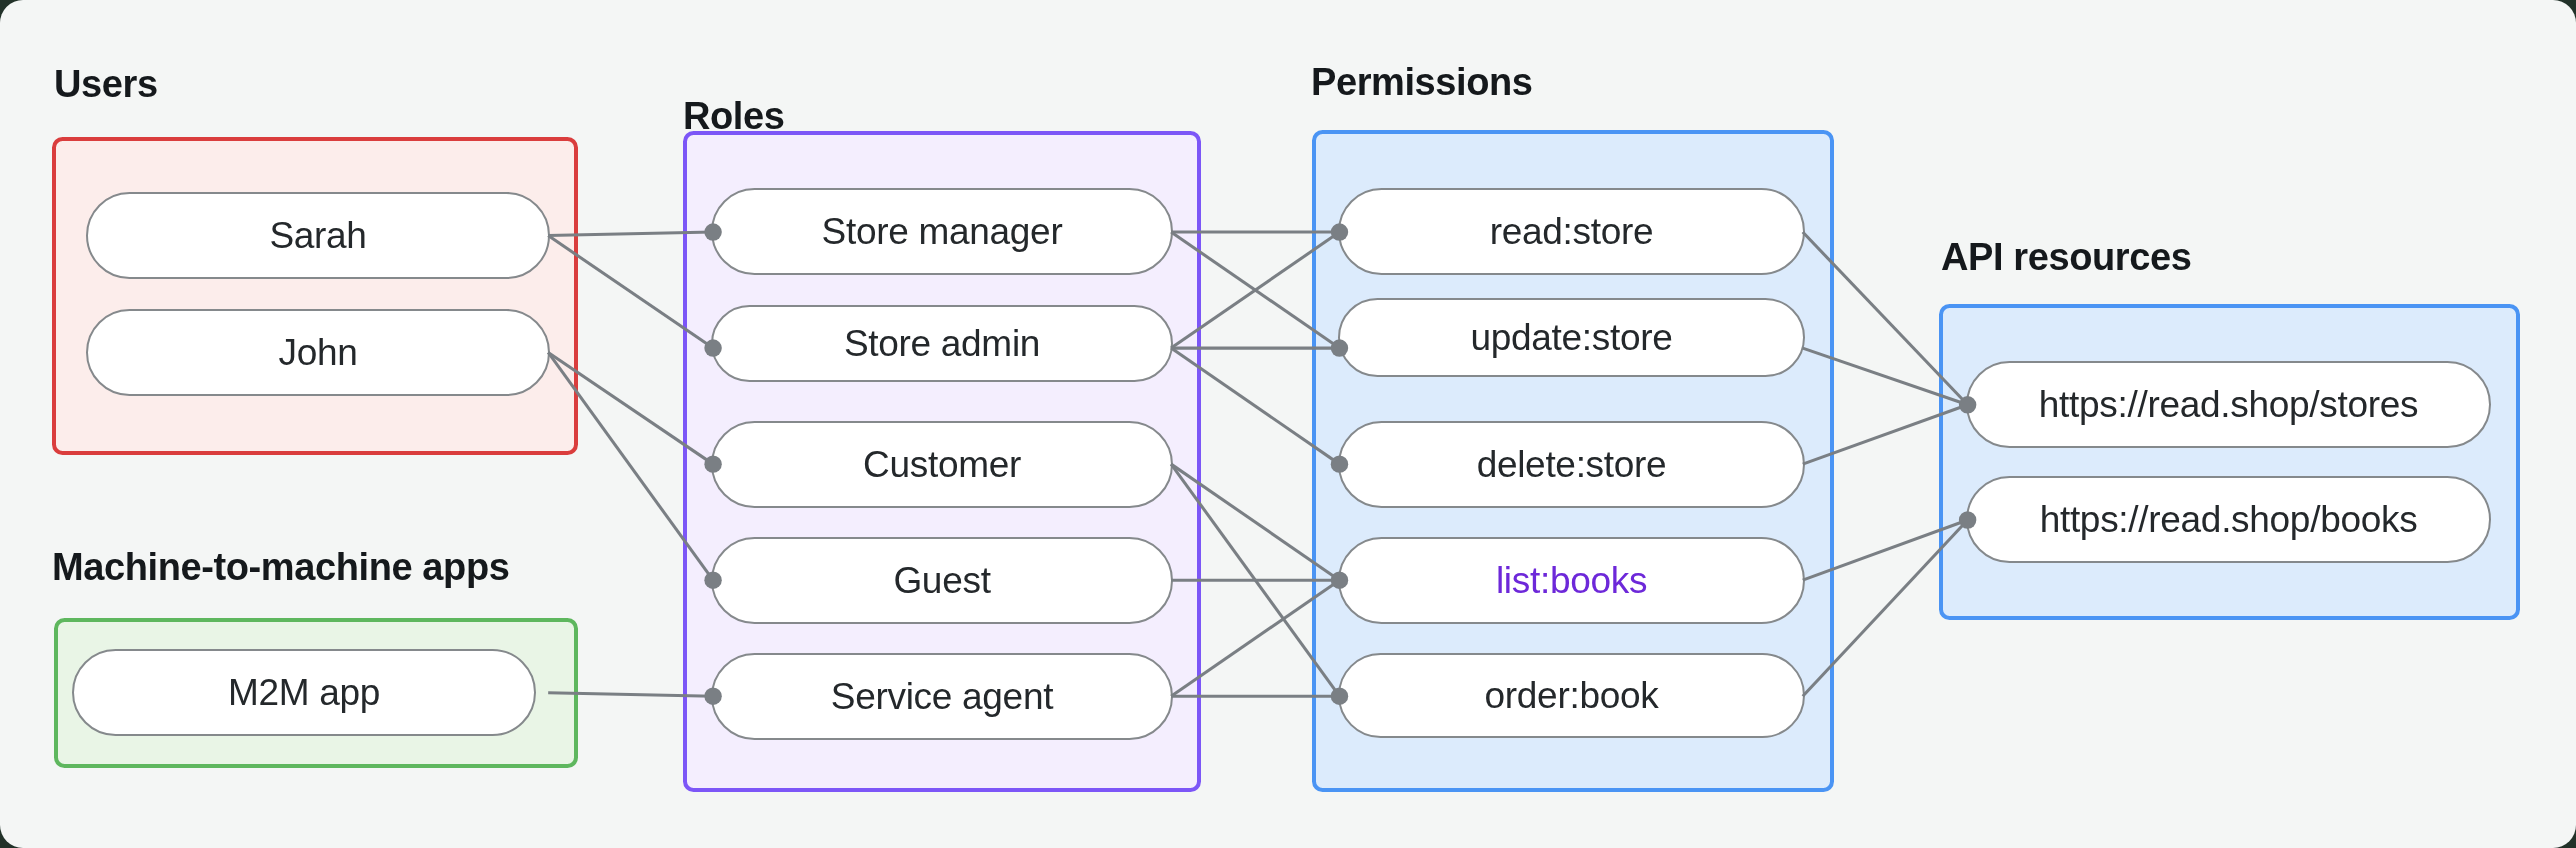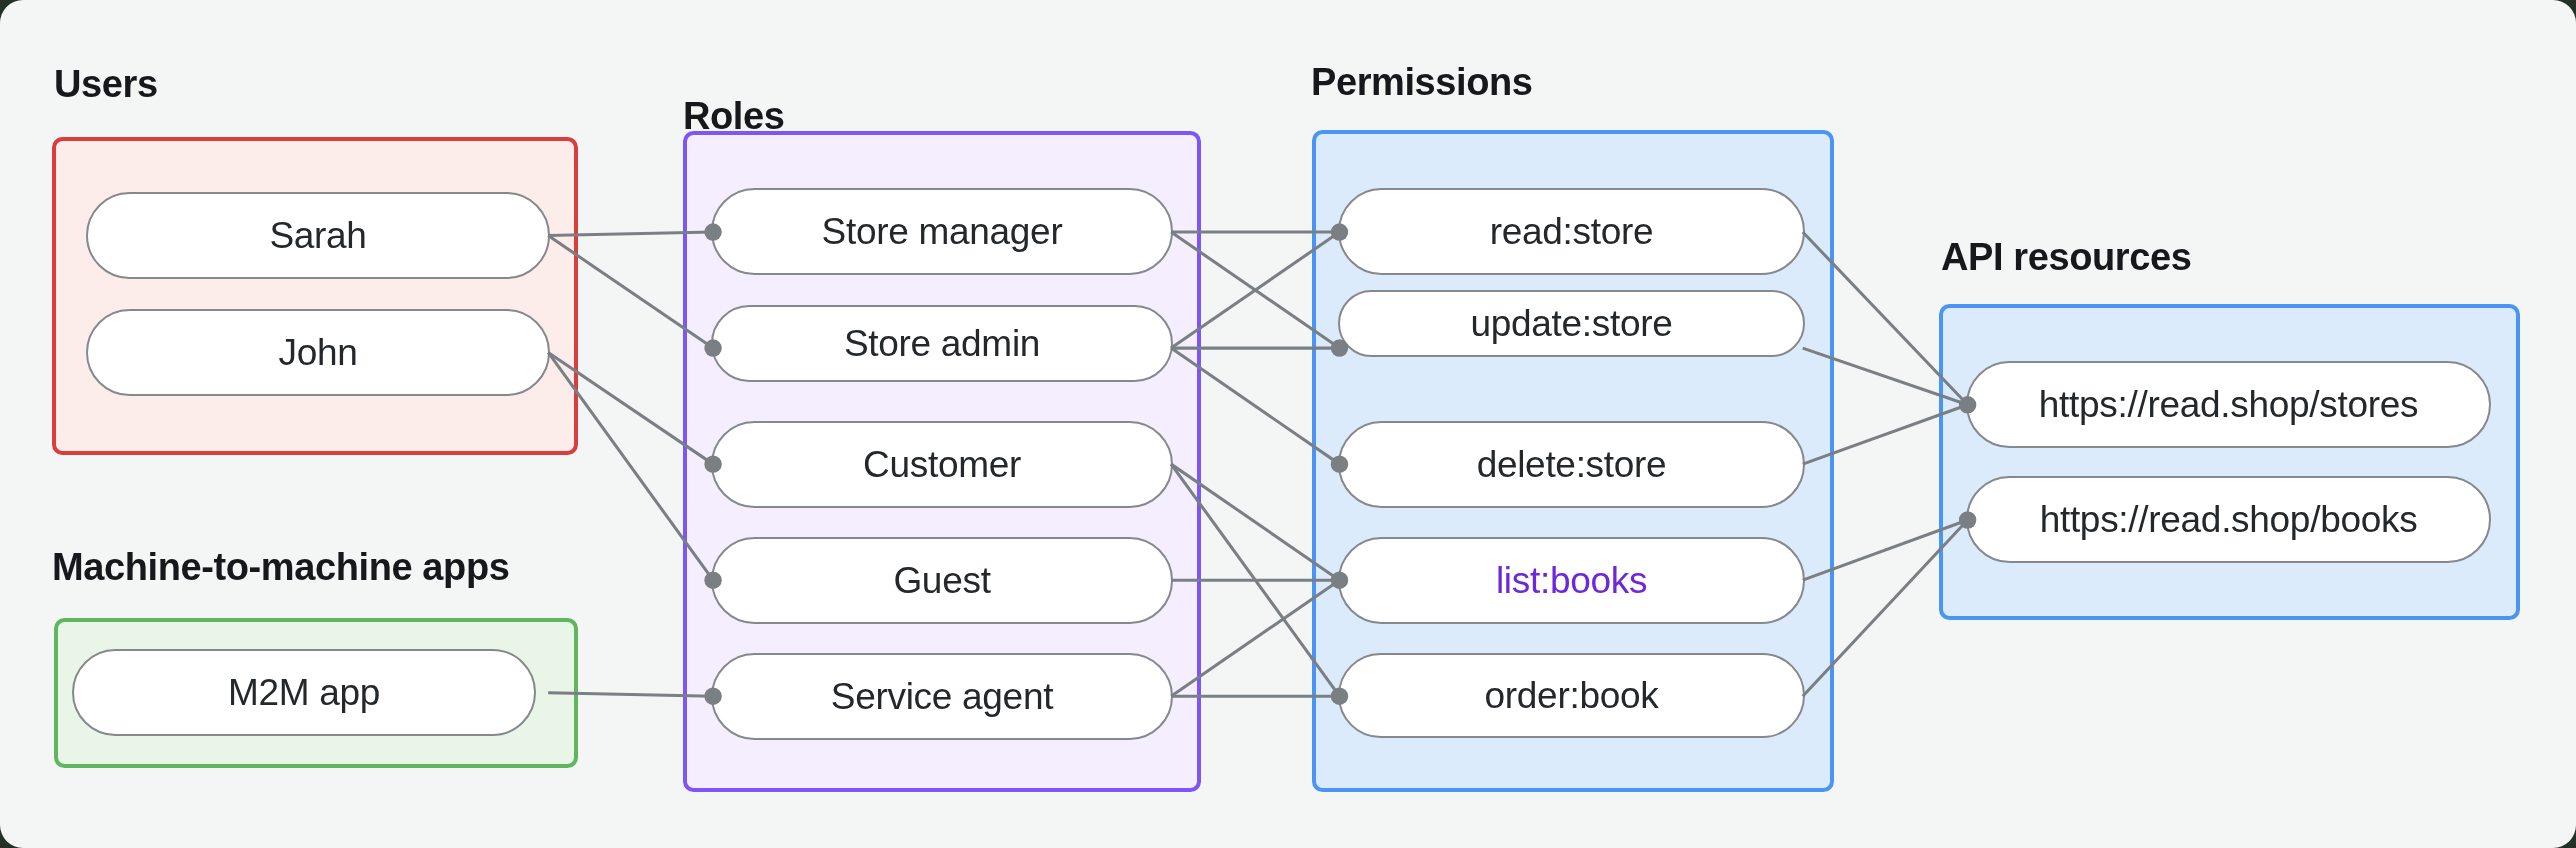--- a/index.html
+++ b/index.html
@@ -52,21 +52,21 @@
 
   <div class="pill" style="left: 86px; top: 192px; width: 464px; height: 87px; border-color: rgb(133, 137, 140); background: rgb(255, 255, 255); color: rgb(36, 40, 43);">Sarah</div>
     <div class="pill" style="left: 86px; top: 309px; width: 464px; height: 87px; border-color: rgb(133, 137, 140); background: rgb(255, 255, 255); color: rgb(36, 40, 43);">John</div>
     <div class="pill" style="left: 72px; top: 649px; width: 464px; height: 87px; border-color: rgb(133, 137, 140); background: rgb(255, 255, 255); color: rgb(36, 40, 43);">M2M app</div>
     <div class="pill" style="left: 711px; top: 188px; width: 462px; height: 87px; border-color: rgb(133, 137, 140); background: rgb(255, 255, 255); color: rgb(36, 40, 43);">Store manager</div>
     <div class="pill" style="left: 711px; top: 305px; width: 462px; height: 77px; border-color: rgb(133, 137, 140); background: rgb(255, 255, 255); color: rgb(36, 40, 43);">Store admin</div>
     <div class="pill" style="left: 711px; top: 421px; width: 462px; height: 87px; border-color: rgb(133, 137, 140); background: rgb(255, 255, 255); color: rgb(36, 40, 43);">Customer</div>
     <div class="pill" style="left: 711px; top: 537px; width: 462px; height: 87px; border-color: rgb(133, 137, 140); background: rgb(255, 255, 255); color: rgb(36, 40, 43);">Guest</div>
     <div class="pill" style="left: 711px; top: 653px; width: 462px; height: 87px; border-color: rgb(133, 137, 140); background: rgb(255, 255, 255); color: rgb(36, 40, 43);">Service agent</div>
     <div class="pill" style="left: 1338px; top: 188px; width: 467px; height: 87px; border-color: rgb(133, 137, 140); background: rgb(255, 255, 255); color: rgb(36, 40, 43);">read:store</div>
-    <div class="pill" style="left: 1338px; top: 290px; width: 467px; height: 67px; border-color: rgb(133, 137, 140); background: rgb(255, 255, 255); color: rgb(36, 40, 43);">update:store</div>
+    <div class="pill" style="left: 1338px; top: 298px; width: 467px; height: 79px; border-color: rgb(133, 137, 140); background: rgb(255, 255, 255); color: rgb(36, 40, 43);">update:store</div>
     <div class="pill" style="left: 1338px; top: 421px; width: 467px; height: 87px; border-color: rgb(133, 137, 140); background: rgb(255, 255, 255); color: rgb(36, 40, 43);">delete:store</div>
     <div class="pill" style="left: 1338px; top: 537px; width: 467px; height: 87px; border-color: rgb(133, 137, 140); background: rgb(255, 255, 255); color: #6d28d9;">list:books</div>
     <div class="pill" style="left: 1338px; top: 653px; width: 467px; height: 85px; border-color: rgb(133, 137, 140); background: rgb(255, 255, 255); color: rgb(36, 40, 43);">order:book</div>
     <div class="pill" style="left: 1966px; top: 361px; width: 525px; height: 87px; border-color: rgb(133, 137, 140); background: rgb(255, 255, 255); color: rgb(36, 40, 43);">https://read.shop/stores</div>
     <div class="pill" style="left: 1966px; top: 476px; width: 525px; height: 87px; border-color: rgb(133, 137, 140); background: rgb(255, 255, 255); color: rgb(36, 40, 43);">https://read.shop/books</div>
     <svg id="edges-svg" viewBox="0 0 2952 972">
       <line x1="628" y1="270" x2="817" y2="266" stroke="#7a7f84" stroke-width="3.5"></line>
       <line x1="628" y1="270" x2="817" y2="399" stroke="#7a7f84" stroke-width="3.5"></line>
       <line x1="628" y1="404" x2="817" y2="532" stroke="#7a7f84" stroke-width="3.5"></line>
       <line x1="628" y1="404" x2="817" y2="665" stroke="#7a7f84" stroke-width="3.5"></line>

